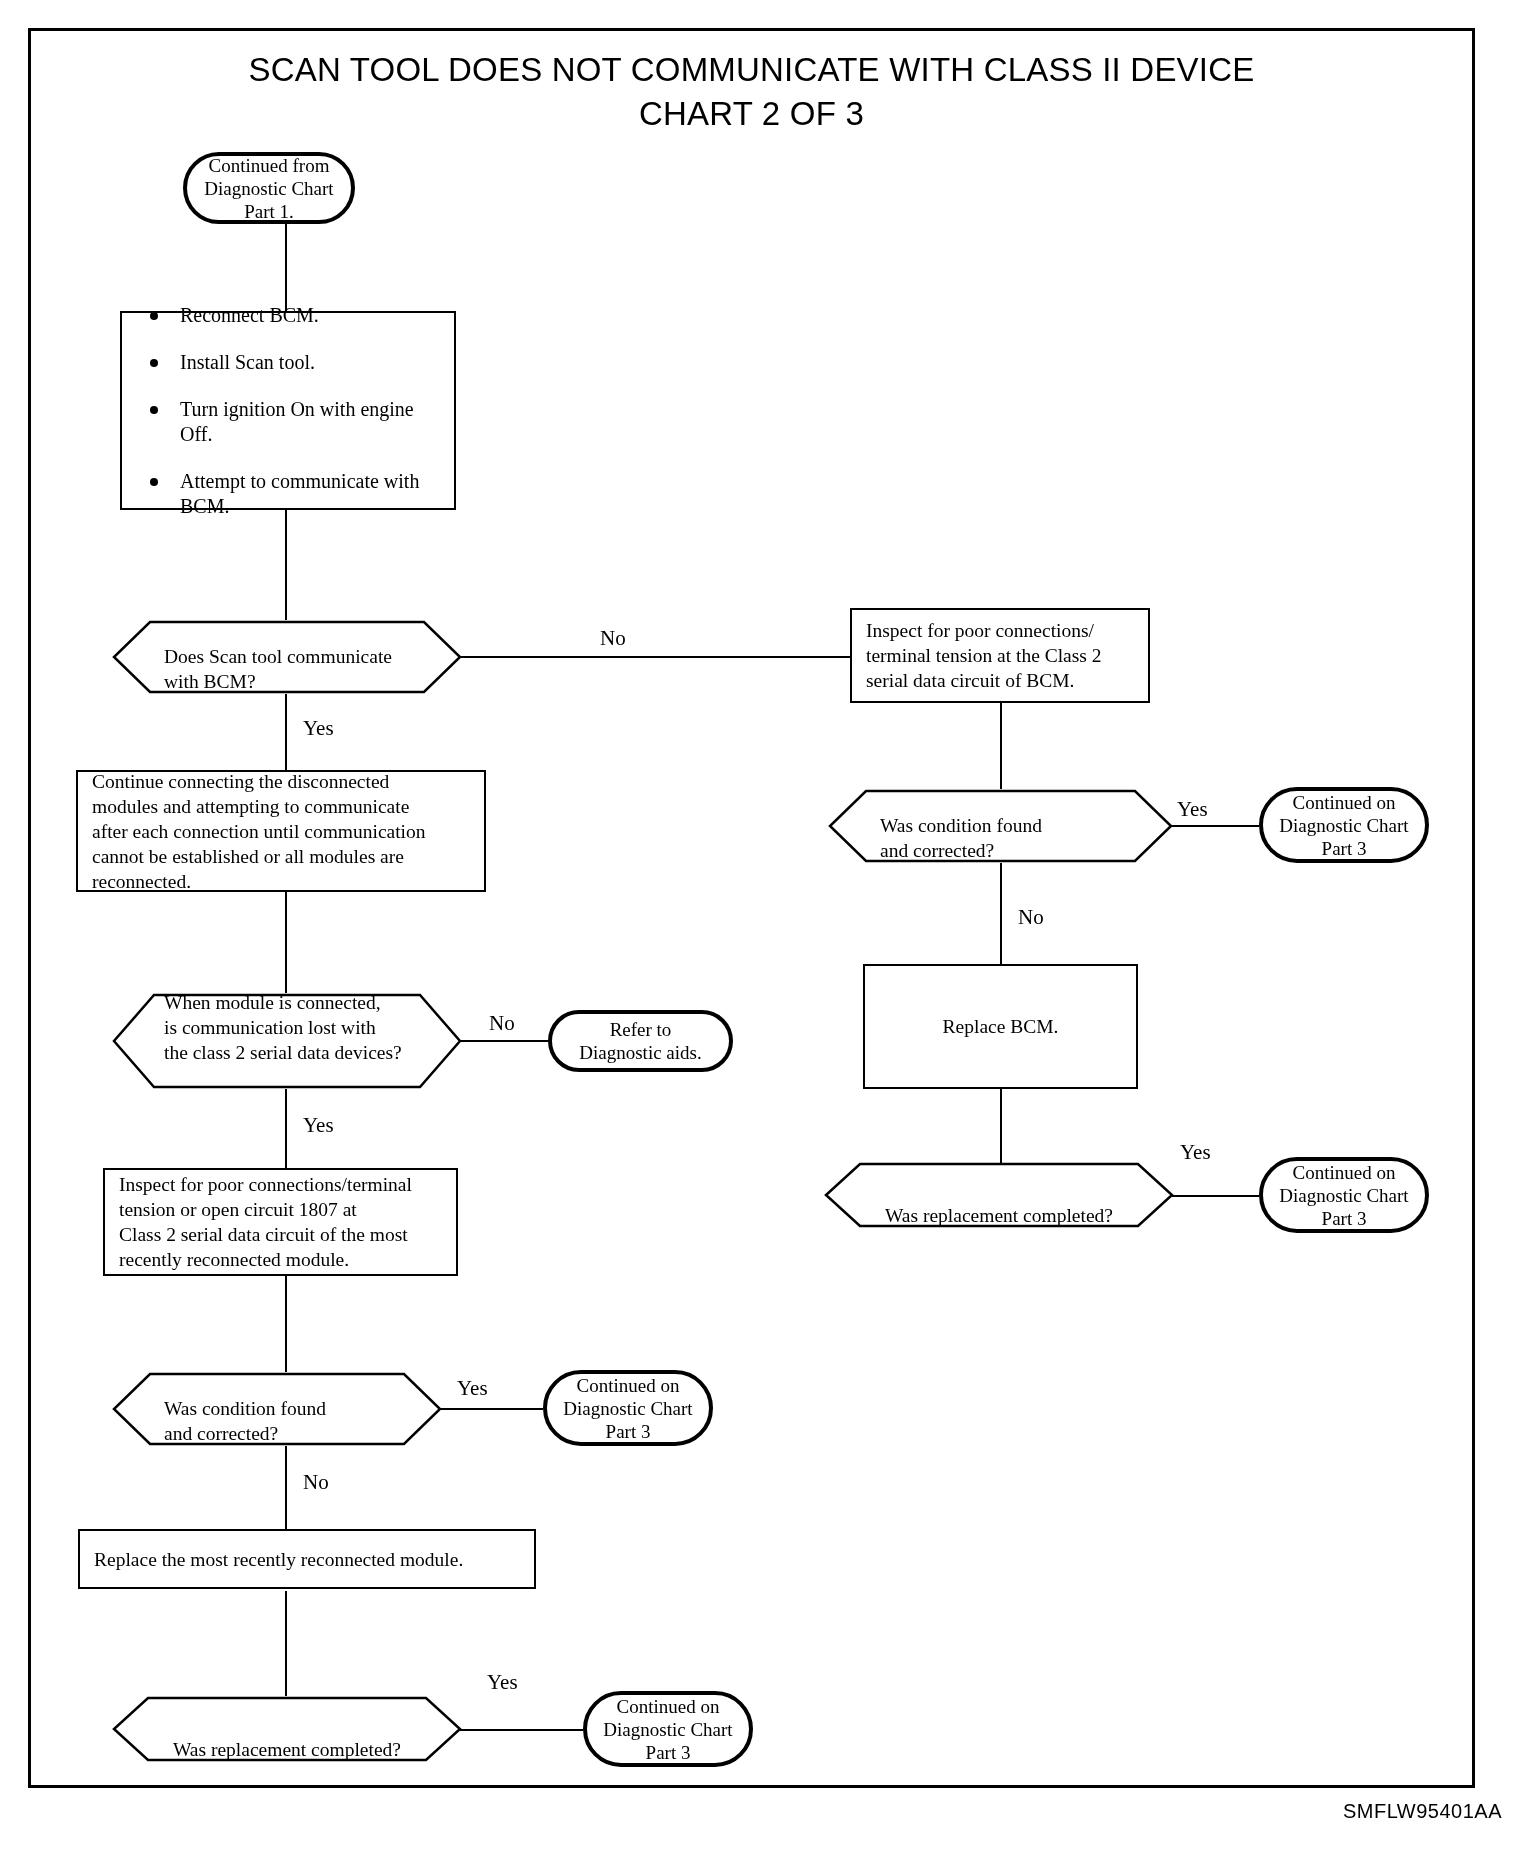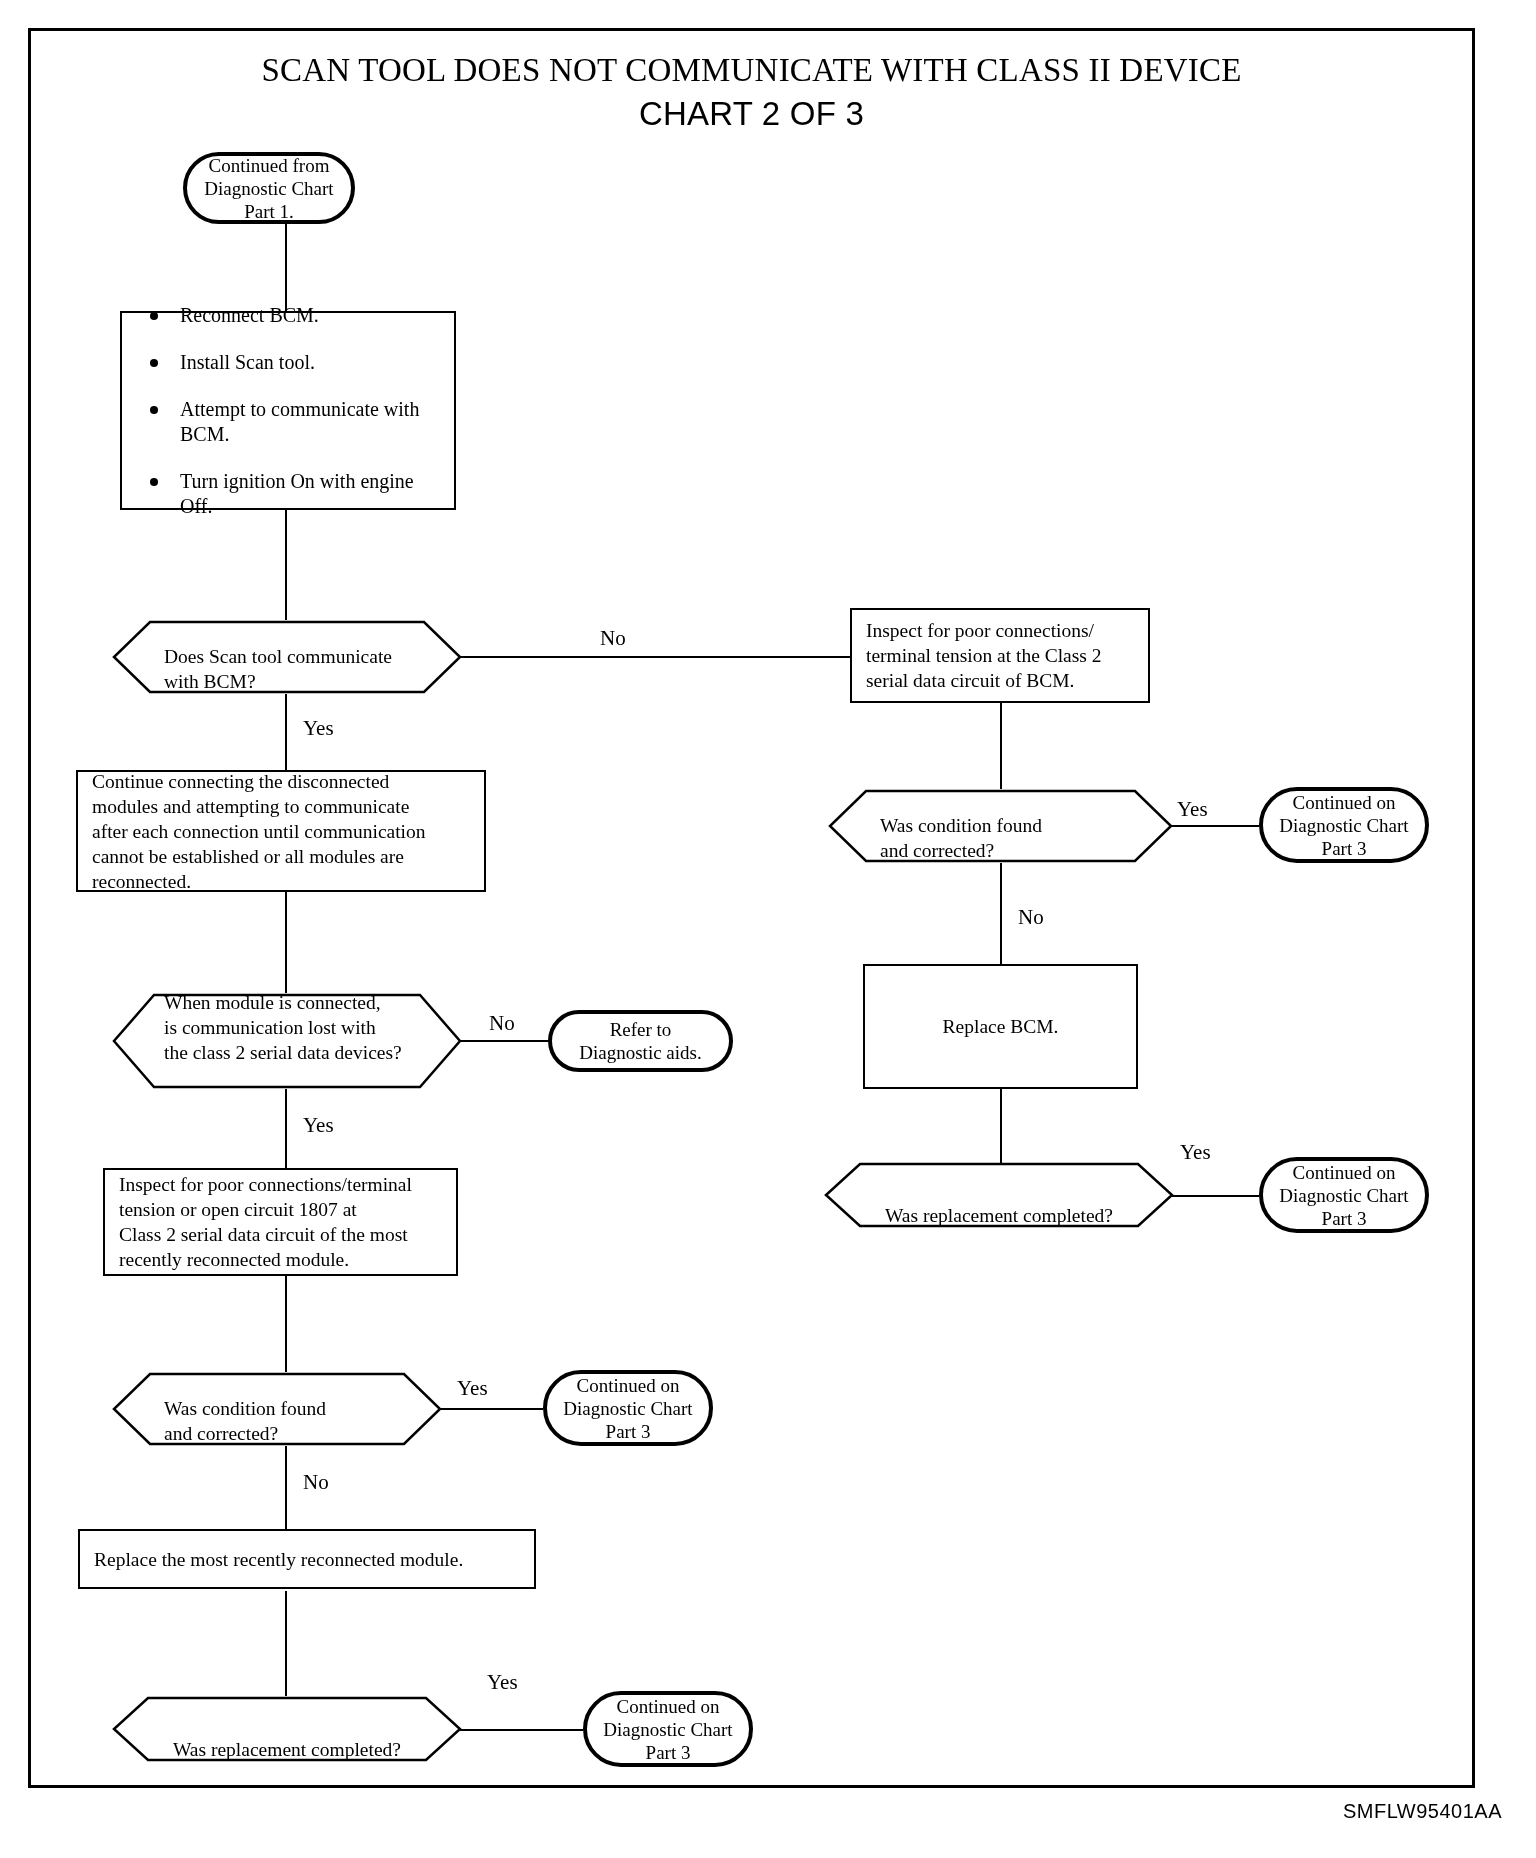--- a/index.html
+++ b/index.html
@@ -35,21 +35,21 @@
     left: 28px;
     top: 48px;
     width: 1447px;
     text-align: center;
     font-family: "Liberation Sans", sans-serif;
     font-size: 33px;
     line-height: 44px;
     letter-spacing: 0.2px;
     font-weight: 400;
   }
-  #chart-title .line1 { display: block; font-family: Liberation Serif, serif; }
+  #chart-title .line1 { display: block; }
   #chart-title .line2 { display: block; }
 
   
   .node {
     position: absolute;
     box-sizing: border-box;
     display: flex;
     align-items: center;
     background: #fff;
   }
@@ -164,22 +164,22 @@
   <div class="node terminal" style="left:183px; top:152px; width:172px; height:72px;">
     <span class="txt">Continued from<br>Diagnostic Chart<br>Part 1.</span>
   </div>
 
   <div class="conn v" style="left:285px; top:224px; height:87px;"></div>
 
   <div class="node process" style="left:120px; top:311px; width:336px; height:199px;">
     <ul class="bullets">
       <li>Reconnect BCM.</li>
       <li>Install Scan tool.</li>
+      <li>Turn ignition On with engine Off.</li>
       <li>Attempt to communicate with BCM.</li>
-      <li>Turn ignition On with engine Off.</li>
     </ul>
   </div>
 
   <div class="conn v" style="left:285px; top:510px; height:110px;"></div>
 
   <div class="decision lefttext" style="left:112px; top:620px; width:350px; height:74px;">
     <svg width="350" height="74" viewBox="0 0 350 74" aria-hidden="true">
       <polygon points="38,2 312,2 348,37 312,72 38,72 2,37" fill="#fff" stroke="#000" stroke-width="2.5"></polygon>
     </svg>
     <div class="dtxt">

